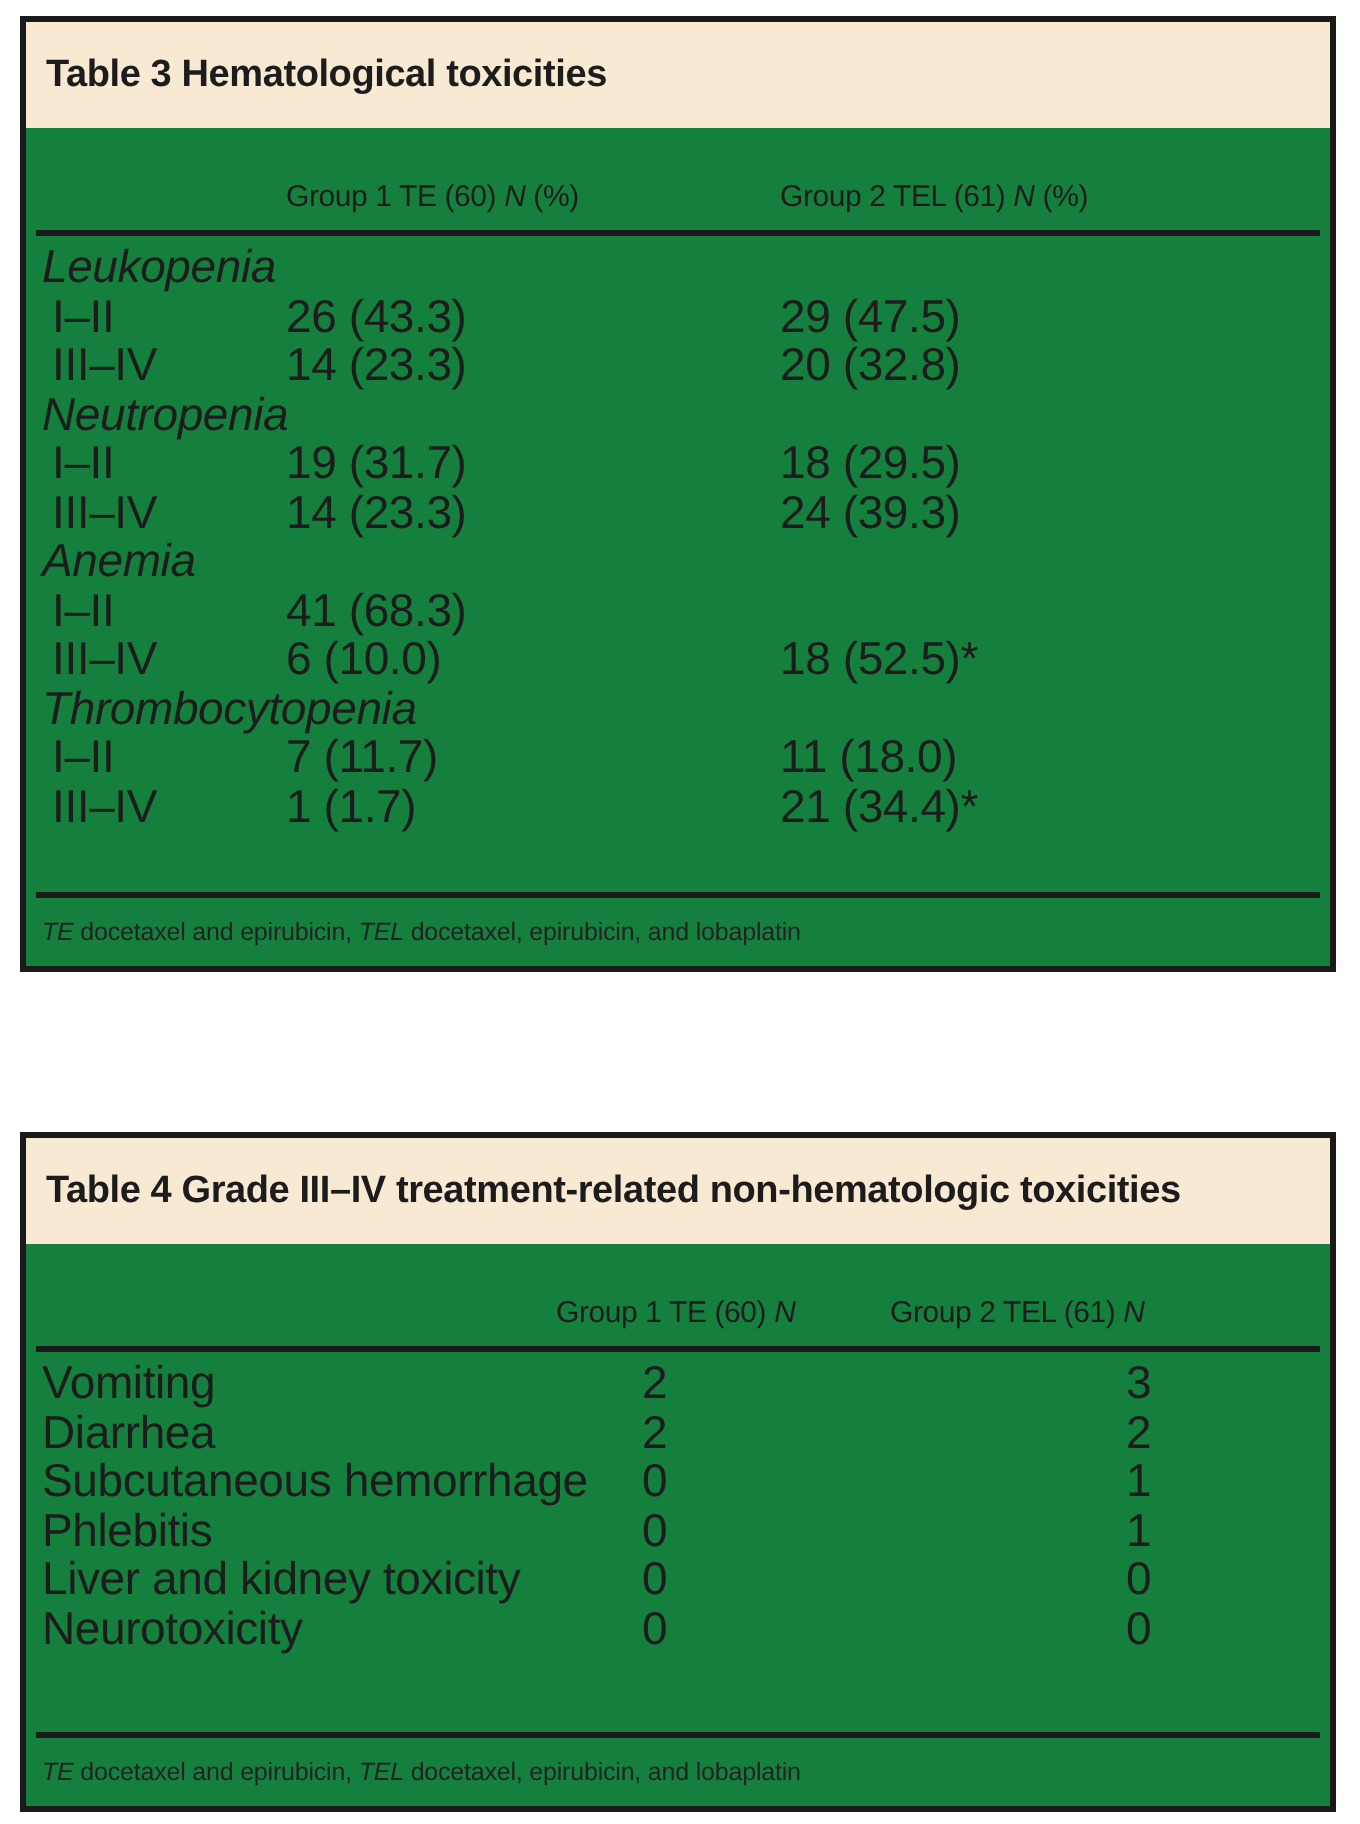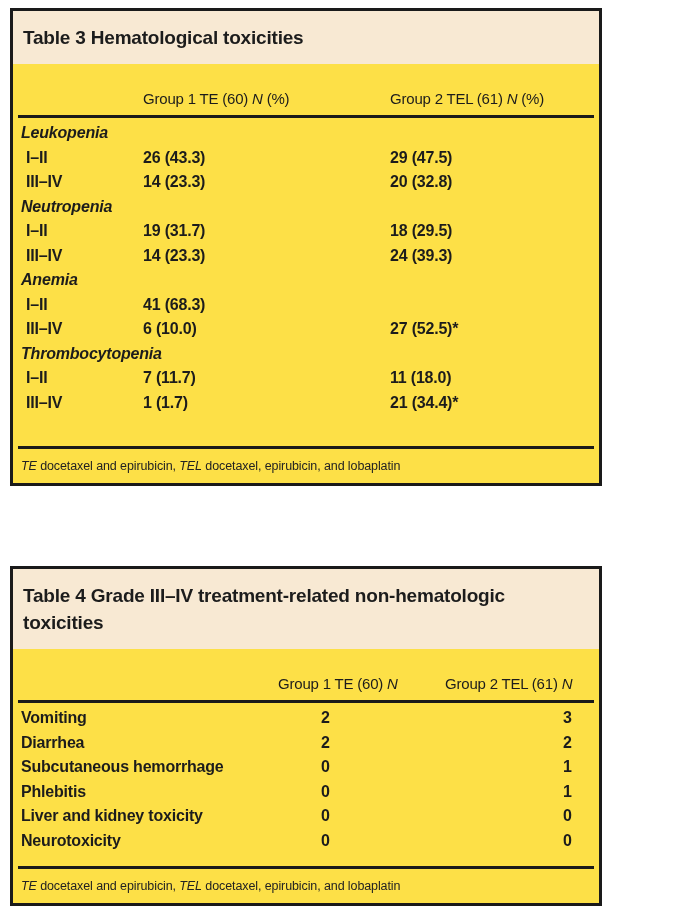--- a/index.html
+++ b/index.html
@@ -13,23 +13,23 @@
     width: 680px; height: 912px;
     background: var(--page-bg);
     font-family: "Liberation Sans", sans-serif;
     color: var(--text);
     position: relative;
     overflow: hidden;
   }
   .card {
     position: absolute;
     left: 10px;
-    width: 592px;
+    width: 658px;
     border: 3px solid var(--border);
-    background: #fde047;
+    background: #15803d;
     display: flex;
     flex-direction: column;
   }
   #t3 { top: 8px;   height: 478px; }
   #t4 { top: 566px; height: 340px; }
 
   .band {
     background: var(--band);
     padding: 13px 10px 13px 10px;
     flex: 0 0 auto;
@@ -56,25 +56,24 @@
   }
   .t3-head { grid-template-columns: 120px 247px 1fr; }
   .t4-head { grid-template-columns: 255px 167px 1fr; }
 
   .rows {
     padding: 3px 8px 0 8px;
     flex: 0 0 auto;
   }
   .row {
     display: grid;
-    font-size: 16px;
+    font-size: 23px;
     line-height: 24.5px;
     letter-spacing: -0.2px;
     white-space: nowrap;
-    font-weight: bold;
   }
   .t3-row { grid-template-columns: 122px 247px 1fr; }
   .t4-row { grid-template-columns: 252px 194px 1fr; gap: 48px; }
   .row-category .cell-label { font-style: italic; }
   #t3 .row-data .cell-label { padding-left: 5px; }
 
   .footer {
     margin: 0 5px;
     border-top: 3px solid var(--border);
     padding: 8px 3px 8px 3px;
@@ -146,21 +145,21 @@
       </div>
 
       <div class="row t3-row row-data">
         <div class="cell cell-label">I–II</div>
         <div class="cell">41 (68.3)</div>
       </div>
 
       <div class="row t3-row row-data">
         <div class="cell cell-label">III–IV</div>
         <div class="cell">6 (10.0)</div>
-        <div class="cell">27 (52.5)*</div>
+        <div class="cell">18 (52.5)*</div>
       </div>
 
       <div class="row t3-row row-category">
         <div class="cell cell-label">Thrombocytopenia</div>
         <div class="cell"></div>
         <div class="cell"></div>
       </div>
 
       <div class="row t3-row row-data">
         <div class="cell cell-label">I–II</div>

